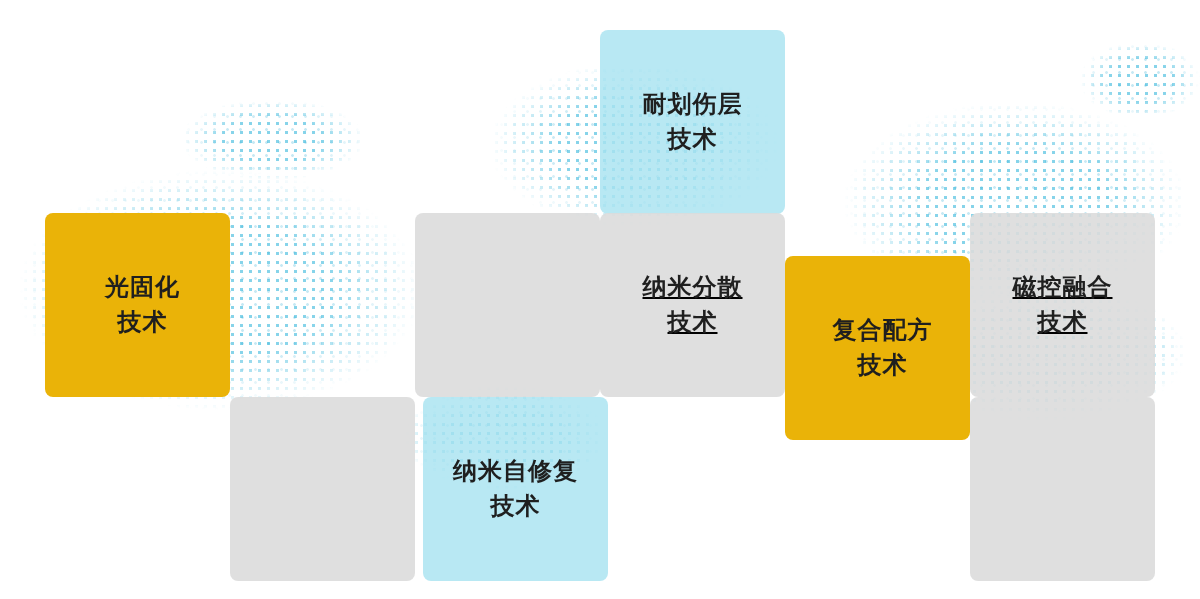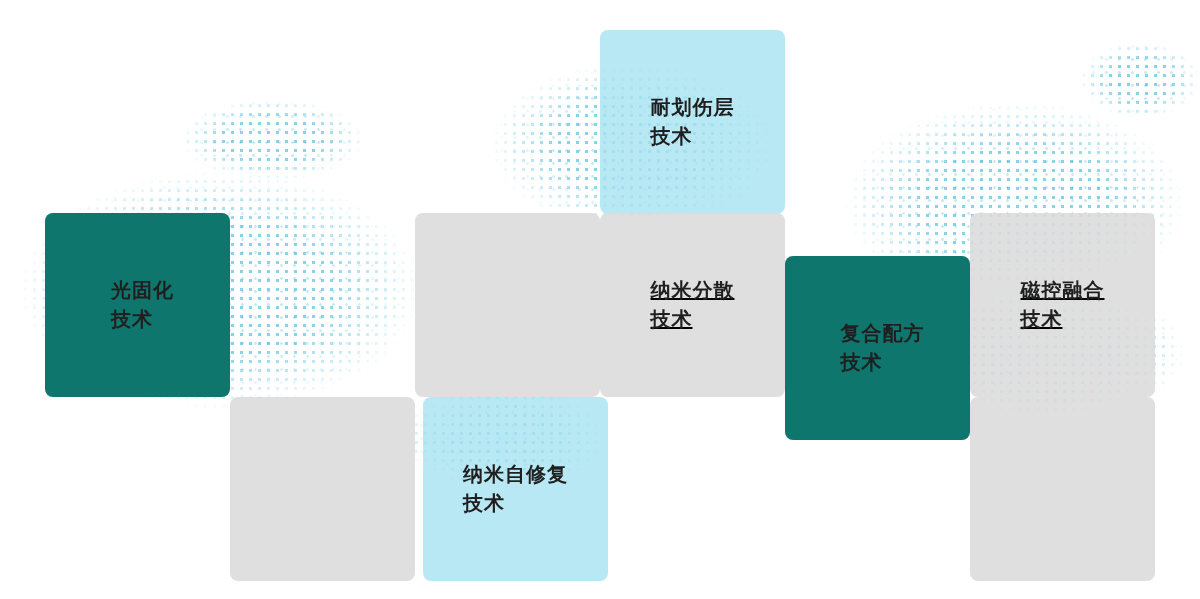--- a/index.html
+++ b/index.html
@@ -36,27 +36,28 @@
   
   .tile{
     position:absolute;
     width:185px;height:184px;
     border-radius:8px;
     display:flex;align-items:center;justify-content:center;
     box-sizing:border-box;
   }
   .tile .label{
     white-space:pre-line;
+    text-align:center;
     font-weight:bold;
-    font-size:20px;
+    font-size:24px;
     line-height:1.45;
     letter-spacing:1px;
     color:#1f1f1f;
   }
-  .fill-primary{background:#0f766e;padding-left:10px;}
+  .fill-primary{background:#eab308;padding-left:10px;}
   .fill-light{background:rgba(168,227,240,0.82);}
   .fill-medium{background:rgba(124,213,232,0.78);}
   .fill-gray{background:rgba(219,219,219,0.90);text-decoration:underline;}
 
   
   .pos-scratch     {left:600px; top:30px;}
   .pos-photocure   {left:45px;  top:213px;}
   .pos-nanomag     {left:230px; top:213px;}
   .pos-emptymid    {left:415px; top:213px;}
   .pos-dispersion  {left:600px; top:213px;}

